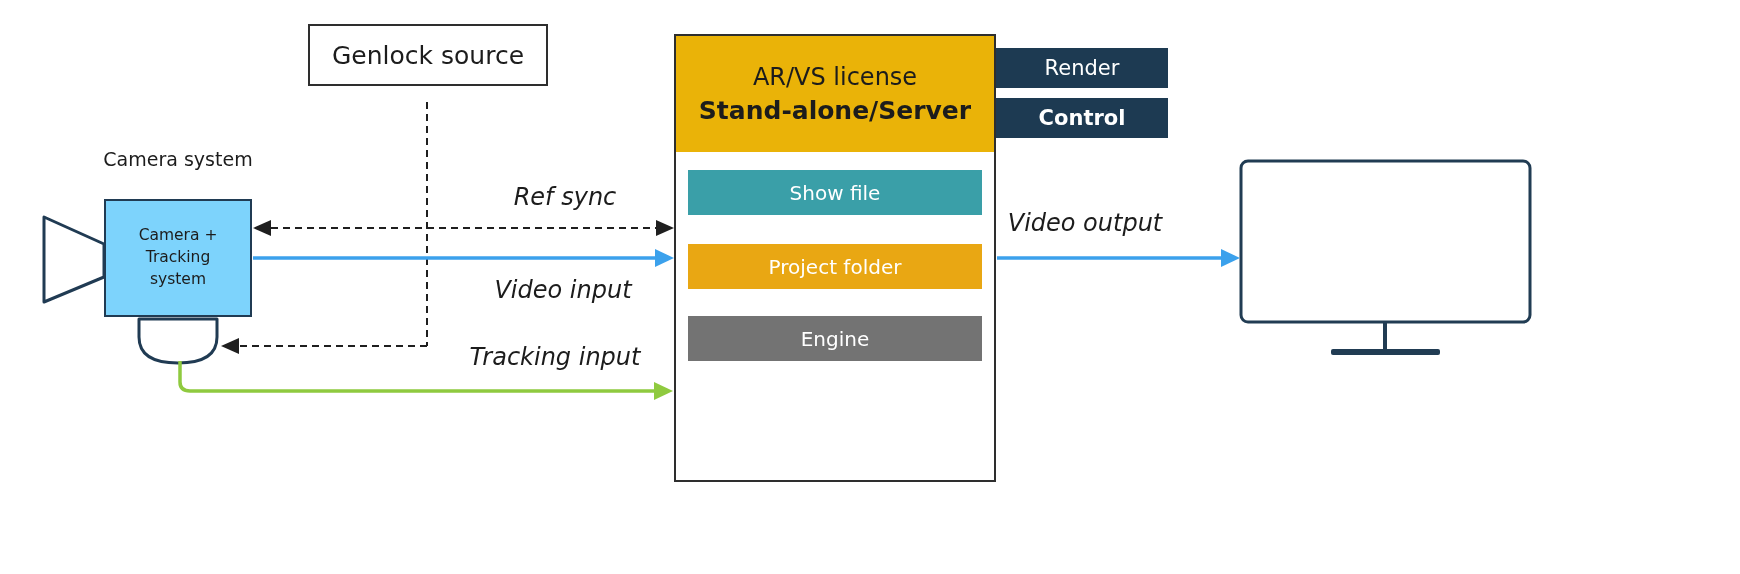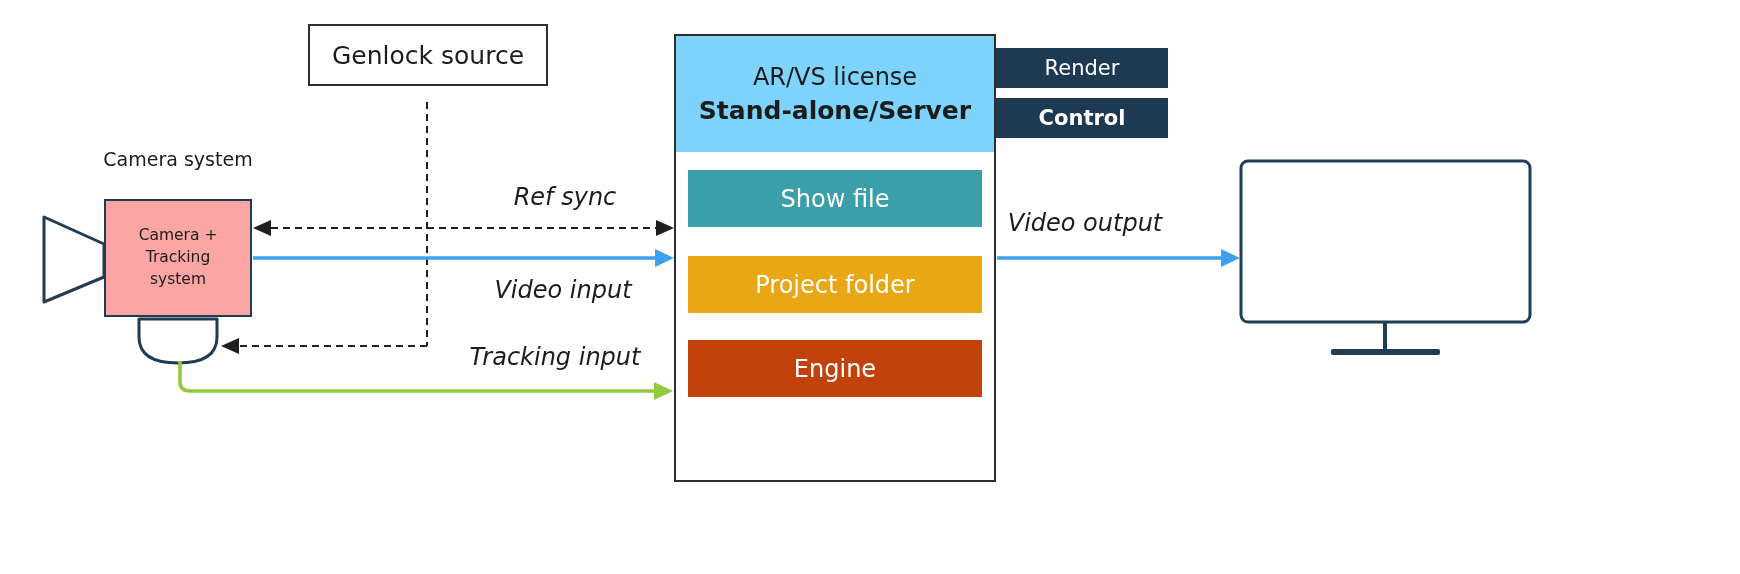--- a/index.html
+++ b/index.html
@@ -19,40 +19,40 @@
     background: #fff; border: 2px solid #2e2e2e;
     display: flex; align-items: center; justify-content: center;
     font-size: 25px;
   }
   #camera-system-title {
     left: 62px; top: 148px; width: 232px;
     text-align: center; font-size: 19px;
   }
   #camera-body {
     left: 104px; top: 199px; width: 148px; height: 118px;
-    background: #fca5a5; border: 2.5px solid #203b53;
+    background: #7dd3fc; border: 2.5px solid #203b53;
     display: flex; align-items: center; justify-content: center;
     text-align: center; font-size: 15.5px; line-height: 1.4;
     padding: 16px 15px;
   }
   #server-box {
     left: 674px; top: 34px; width: 322px; height: 448px;
     background: #fff; border: 2px solid #2e2e2e;
   }
   #server-header {
     width: 100%; height: 116px; background: #e9e9e9;
     display: flex; flex-direction: column; align-items: center; justify-content: center;
     gap: 5px;
   }
   #server-title { font-size: 24px; }
   #server-subtitle { font-size: 25px; font-weight: bold; }
   .block {
-    margin: 0 12px; height: 57px;
+    margin: 0 12px; height: 45px;
     display: flex; align-items: center; justify-content: center;
-    color: #ffffff; font-size: 24px;
+    color: #ffffff; font-size: 20px;
   }
   .mt18 { margin-top: 18px; } .mt13 { margin-top: 29px; }
   .mt27 { margin-top: 27px; } .mt14 { margin-top: 14px; }
   .tab {
     position: absolute; left: 996px; width: 172px; height: 40px;
     background: #1d3a52; color: #ffffff; font-size: 21px;
     display: flex; align-items: center; justify-content: center;
     box-sizing: border-box;
   }
   #tab-render { top: 48px; }
@@ -103,27 +103,27 @@
 <div id="genlock-box" class="abs">
   <span>Genlock source</span>
 </div>
 
 <div id="camera-system-title" class="abs">Camera system</div>
 <div id="camera-body" class="abs">
   <span>Camera + Tracking system</span>
 </div>
 
 <div id="server-box" class="abs">
-  <div id="server-header" style="background-color: #7dd3fc;">
+  <div id="server-header" style="background-color: #eab308;">
     <div id="server-title">AR/VS license</div>
     <div id="server-subtitle">Stand-alone/Server</div>
   </div>
   <div class="block mt18" style="background-color: rgb(58, 159, 168);">Show file</div>
   <div class="block mt13" style="background-color: rgb(233, 167, 19);">Project folder</div>
-  <div class="block mt27" style="background-color: #c2410c;">Engine</div>
+  <div class="block mt27" style="background-color: #737373;">Engine</div>
 </div>
 
 <div id="tab-render" class="tab" style="background-color: rgb(29, 58, 82);">Render</div>
 <div id="tab-control" class="tab" style="background-color: rgb(29, 58, 82); font-weight: bold;">Control</div>
 
 <div id="label-ref-sync" class="edge-label">Ref sync</div>
 <div id="label-video-input" class="edge-label">Video input</div>
 <div id="label-tracking-data" class="edge-label">Tracking input</div>
 <div id="label-video-output" class="edge-label">Video output</div>
 

